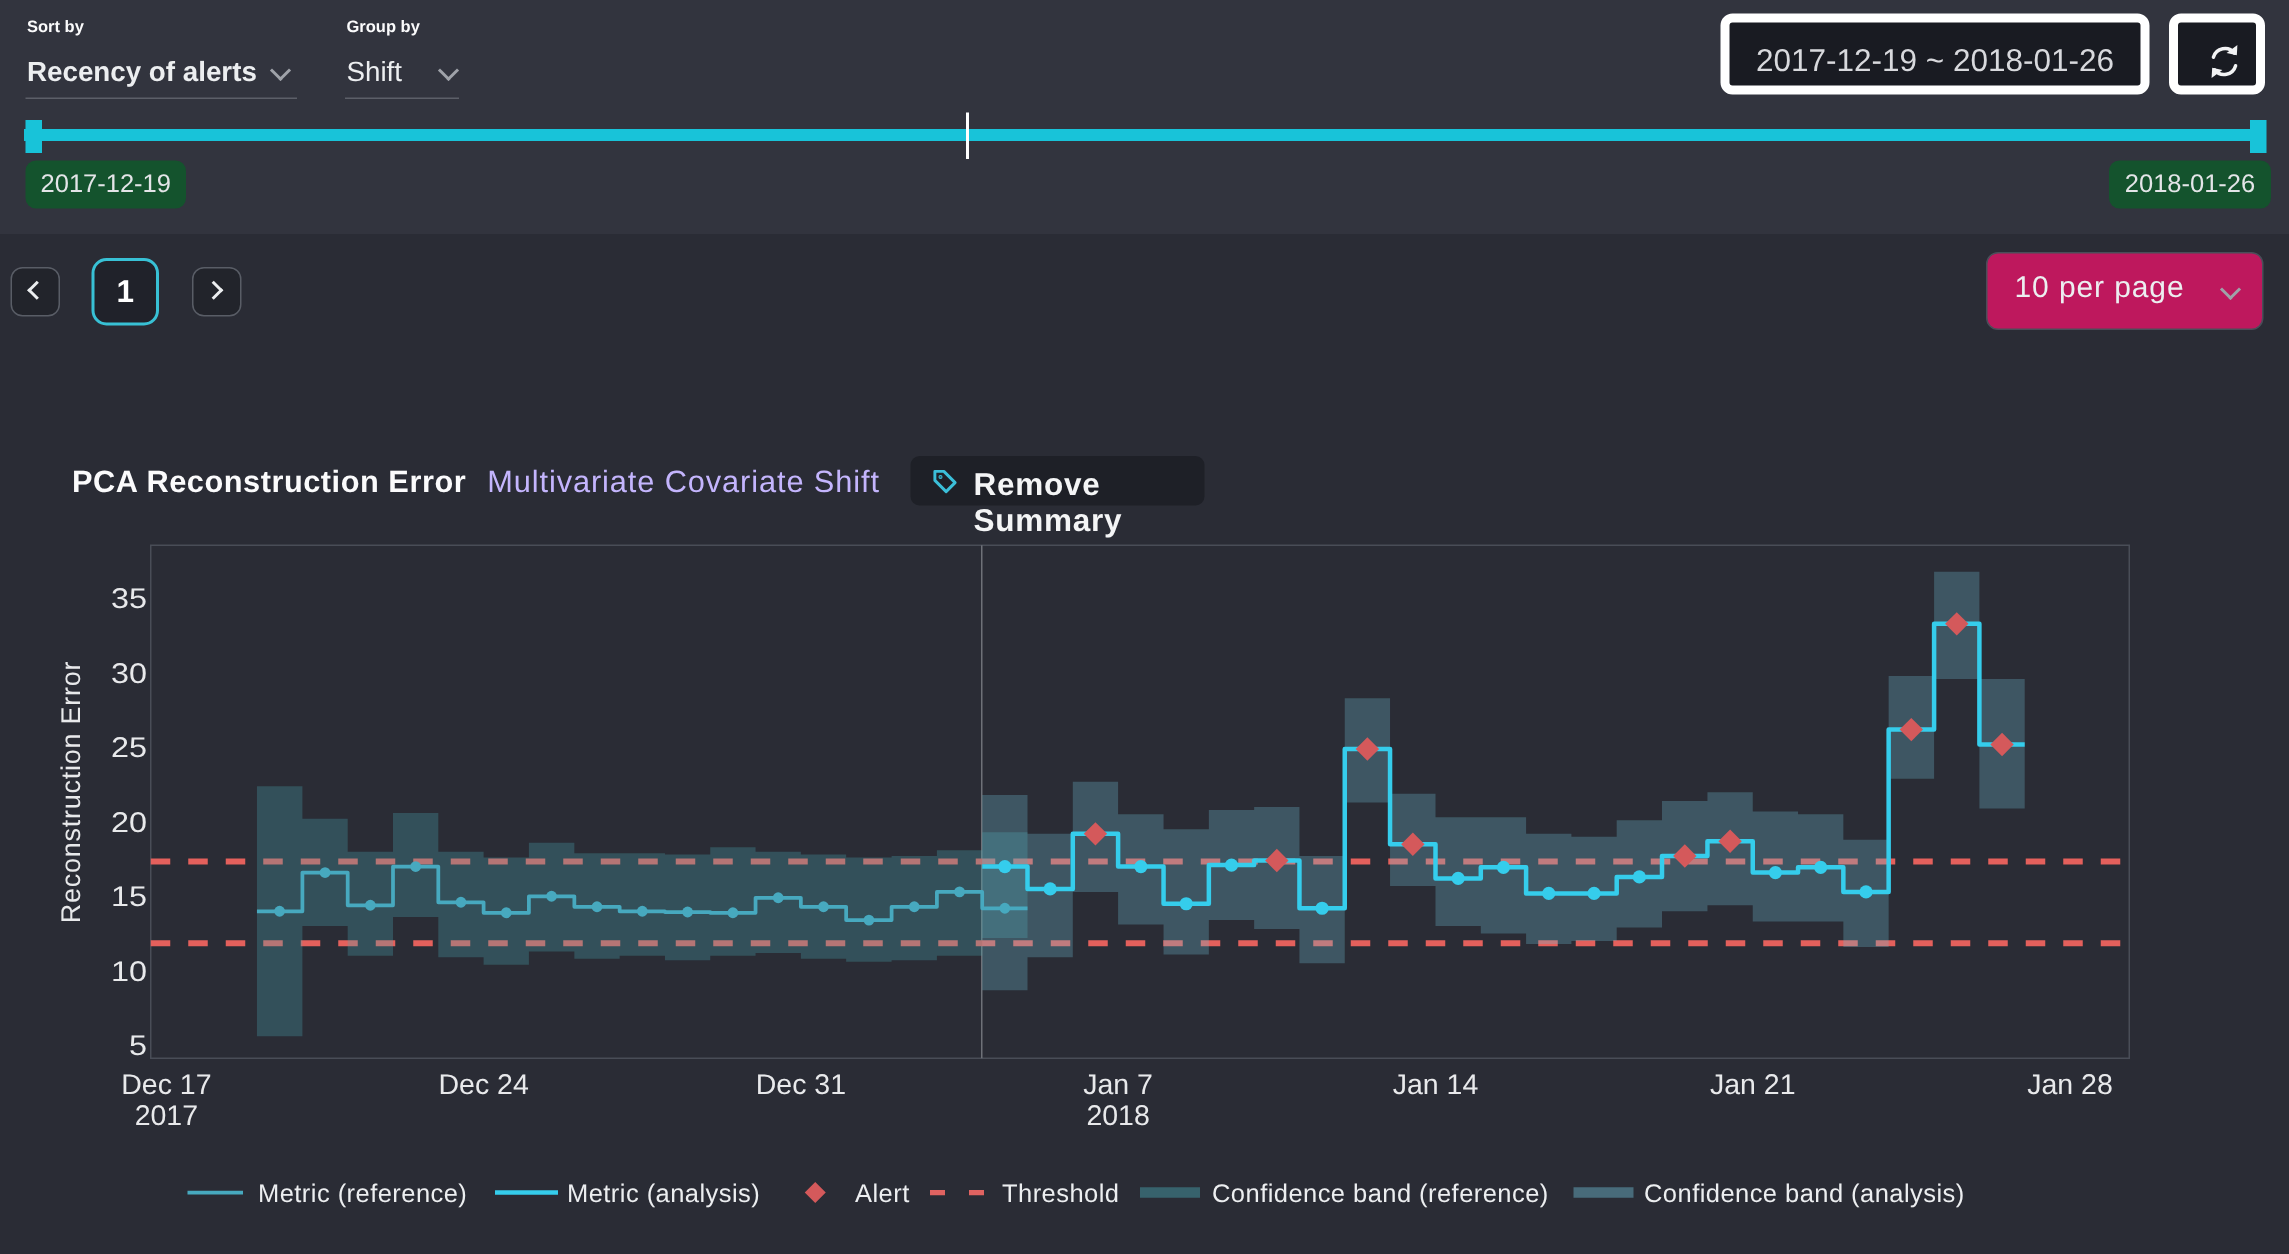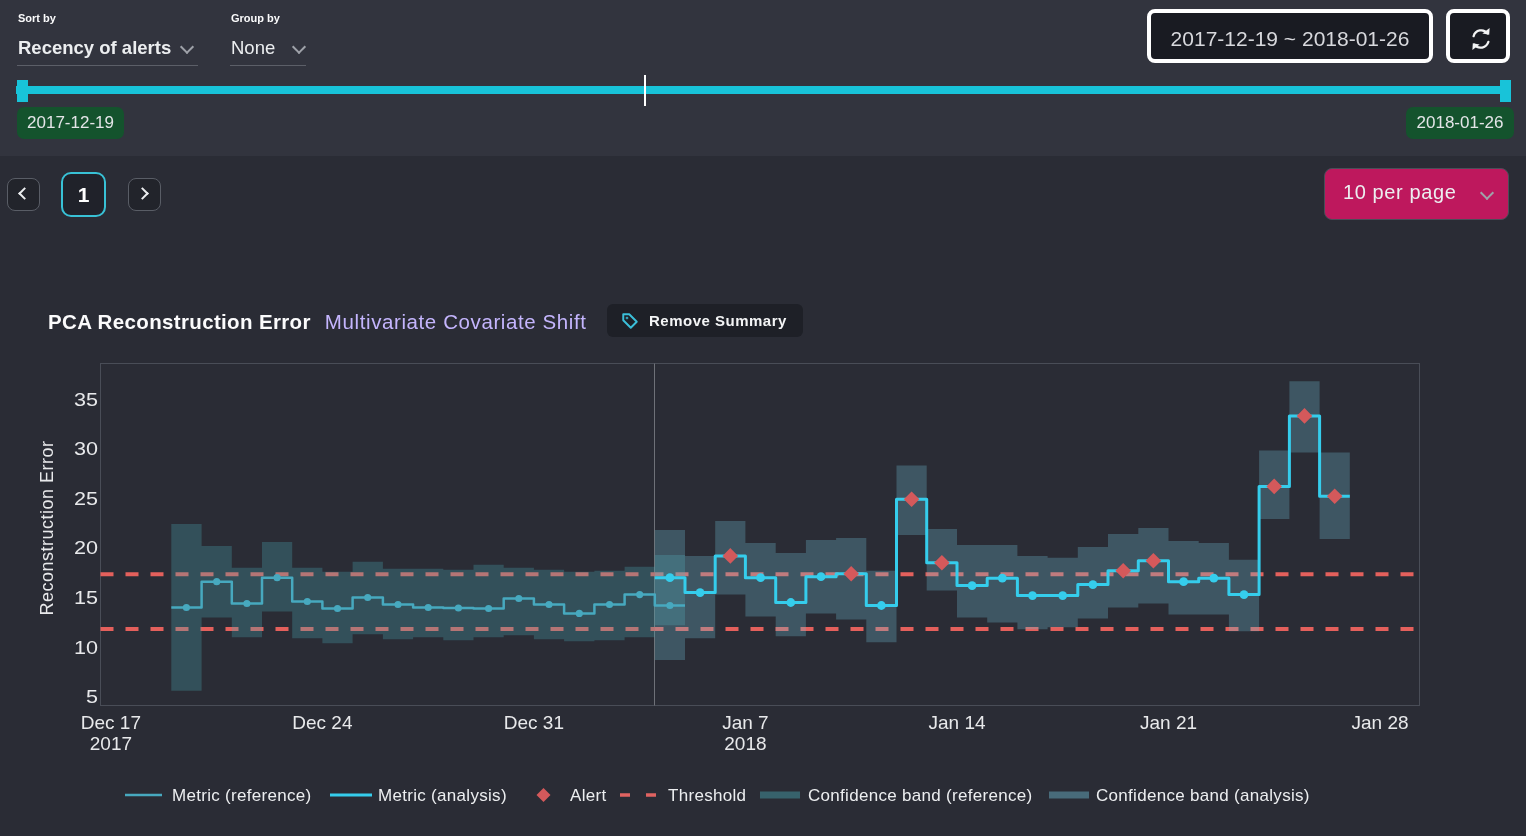--- a/index.html
+++ b/index.html
@@ -4,37 +4,37 @@
 <style>
 * { margin:0; padding:0; box-sizing:border-box; }
 html,body { width:1526px; height:836px; background:#2a2c35; overflow:hidden;
   font-family:"Liberation Sans",sans-serif; }
 .abs { position:absolute; }
 .topbar { position:absolute; left:0; top:0; width:1526px; height:156px; background:#32343e; }
 .lbl { font-size:11px; font-weight:700; color:#fbfbfc; }
 .selval { font-size:18.5px; color:#eceef0; }
 .chev { display:inline-block; width:10px; height:10px; border-right:2px solid #9fa2a9; border-bottom:2px solid #9fa2a9; transform:rotate(45deg); margin-left:14px; margin-bottom:3px; }
 .underline { border-bottom:1px solid #5c5f68; }
-.datebox { position:absolute; background:#191b22; border:4px solid #ffffff; border-radius:8px; color:#d8d9dd; }
+.datebox { position:absolute; background:#191b22; border:6px solid #ffffff; border-radius:8px; color:#d8d9dd; }
 .chip { position:absolute; background:#14532d; border-radius:7px; color:#e4e5e8; font-size:17px; line-height:32px; text-align:center; }
 .pgbtn { position:absolute; background:#22242b; border:1.5px solid #595d66; border-radius:8px; }
 .arrow { display:inline-block; width:9px; height:9px; border-right:2.5px solid #eceef0; border-bottom:2.5px solid #eceef0; }
 </style>
 </head>
 <body>
 <div class="topbar"></div>
 
 <div class="abs" style="left:18px;top:8px;"><span class="lbl">Sort by</span></div>
 <div class="abs underline" style="left:17px;top:34px;width:181px;height:32px;font-weight:bold;">
   <span class="selval" style="position:absolute;left:1px;top:3px;">Recency of alerts</span>
   <span class="chev" style="position:absolute;right:6px;top:8px;"></span>
 </div>
 <div class="abs" style="left:231px;top:8px;"><span class="lbl">Group by</span></div>
 <div class="abs underline" style="left:230px;top:34px;width:76px;height:32px;">
-  <span class="selval" style="position:absolute;left:1px;top:3px;">None</span>
+  <span class="selval" style="position:absolute;left:1px;top:3px;">Shift</span>
   <span class="chev" style="position:absolute;right:2px;top:8px;"></span>
 </div>
 
 <div class="datebox" style="left:1147px;top:9px;width:286px;height:54px;font-size:21px;line-height:52px;text-align:center;">2017-12-19 ~ 2018-01-26</div>
 <div class="datebox" style="left:1446px;top:9px;width:64px;height:54px;">
   <svg width="62" height="52" viewBox="0 0 62 52">
     <g stroke="#f2f3f4" stroke-width="2.3" fill="none" stroke-linecap="round">
       <path d="M23.6 23.2 A8 8 0 0 1 37.6 20.4"></path>
       <path d="M38.4 28.8 A8 8 0 0 1 24.4 31.6"></path>
     </g>
@@ -62,21 +62,21 @@
   <span class="chev" style="position:absolute;right:16px;top:19px;"></span>
 </div>
 
 <div class="abs" style="left:48px;top:310px;font-size:20.5px;font-weight:700;letter-spacing:0.35px;color:#fbfbfc;">PCA Reconstruction Error
   <span style="font-weight:400;color:#c4b5fd;margin-left:8px;letter-spacing:0.6px;">Multivariate Covariate Shift</span></div>
 <div class="abs" style="left:607px;top:304px;width:196px;height:33px;background:#1e2027;border-radius:6px;">
   <svg width="18" height="18" viewBox="0 0 24 24" style="position:absolute;left:14px;top:8px;" fill="none" stroke="#3bbfd9" stroke-width="2.6" stroke-linejoin="round">
     <path d="M3 3 L11 3 L21 13 L13 21 L3 11 Z"></path>
     <circle cx="8" cy="8" r="0.5" fill="#3bbfd9"></circle>
   </svg>
-  <span style="position:absolute;left:42px;top:8px;font-size:15px;font-weight:700;letter-spacing:0.5px;color:#f4f5f6;">Remove Summary</span>
+  <span style="position:absolute;left:42px;top:8px;font-size:21px;font-weight:700;letter-spacing:0.5px;color:#f4f5f6;">Remove Summary</span>
 </div>
 
 <svg width="1526" height="836" viewBox="0 0 1526 836" style="position:absolute;left:0;top:0;font-family:'Liberation Sans',sans-serif">
 <rect x="100.5" y="363.5" width="1319.0" height="342.0" fill="none" stroke="#494d57" stroke-width="1"></rect>
 <line x1="654.5" y1="363.5" x2="654.5" y2="705.5" stroke="#6e7178" stroke-width="1"></line>
 <line x1="100.5" y1="574.3" x2="1419.5" y2="574.3" stroke="#e4605c" stroke-width="4" stroke-dasharray="13 12"></line>
 <line x1="100.5" y1="628.9" x2="1419.5" y2="628.9" stroke="#e4605c" stroke-width="4" stroke-dasharray="13 12"></line>
 <path d="M171.3 524.1 L201.6 524.1 L201.6 545.9 L231.8 545.9 L231.8 567.8 L262.0 567.8 L262.0 542.0 L292.2 542.0 L292.2 567.8 L322.4 567.8 L322.4 571.7 L352.6 571.7 L352.6 561.8 L382.9 561.8 L382.9 568.8 L413.1 568.8 L413.1 568.8 L443.3 568.8 L443.3 569.7 L473.5 569.7 L473.5 564.8 L503.7 564.8 L503.7 567.8 L533.9 567.8 L533.9 569.7 L564.1 569.7 L564.1 571.7 L594.4 571.7 L594.4 570.7 L624.6 570.7 L624.6 566.8 L654.8 566.8 L654.8 554.9 L685.0 554.9 L685.0 625.3 L654.8 625.3 L654.8 637.2 L624.6 637.2 L624.6 640.2 L594.4 640.2 L594.4 641.2 L564.1 641.2 L564.1 639.2 L533.9 639.2 L533.9 635.3 L503.7 635.3 L503.7 637.2 L473.5 637.2 L473.5 640.2 L443.3 640.2 L443.3 637.2 L413.1 637.2 L413.1 639.2 L382.9 639.2 L382.9 634.3 L352.6 634.3 L352.6 643.2 L322.4 643.2 L322.4 638.2 L292.2 638.2 L292.2 611.4 L262.0 611.4 L262.0 637.2 L231.8 637.2 L231.8 617.4 L201.6 617.4 L201.6 690.8 L171.3 690.8 Z" fill="rgba(72,164,176,0.30)"></path>
 <path d="M654.8 530.0 L685.0 530.0 L685.0 555.9 L715.2 555.9 L715.2 521.1 L745.4 521.1 L745.4 542.9 L775.7 542.9 L775.7 552.9 L805.9 552.9 L805.9 540.0 L836.1 540.0 L836.1 538.0 L866.3 538.0 L866.3 570.7 L896.5 570.7 L896.5 465.5 L926.7 465.5 L926.7 529.1 L957.0 529.1 L957.0 544.9 L987.2 544.9 L987.2 544.9 L1017.4 544.9 L1017.4 555.9 L1047.6 555.9 L1047.6 557.8 L1077.8 557.8 L1077.8 546.9 L1108.0 546.9 L1108.0 534.0 L1138.3 534.0 L1138.3 528.1 L1168.5 528.1 L1168.5 541.0 L1198.7 541.0 L1198.7 542.9 L1228.9 542.9 L1228.9 559.8 L1259.1 559.8 L1259.1 450.6 L1289.4 450.6 L1289.4 381.2 L1319.6 381.2 L1319.6 452.6 L1349.8 452.6 L1349.8 539.0 L1319.6 539.0 L1319.6 452.6 L1289.4 452.6 L1289.4 519.1 L1259.1 519.1 L1259.1 631.3 L1228.9 631.3 L1228.9 614.4 L1198.7 614.4 L1198.7 614.4 L1168.5 614.4 L1168.5 603.5 L1138.3 603.5 L1138.3 607.5 L1108.0 607.5 L1108.0 618.4 L1077.8 618.4 L1077.8 627.3 L1047.6 627.3 L1047.6 629.3 L1017.4 629.3 L1017.4 622.4 L987.2 622.4 L987.2 617.4 L957.0 617.4 L957.0 590.6 L926.7 590.6 L926.7 535.0 L896.5 535.0 L896.5 642.2 L866.3 642.2 L866.3 619.4 L836.1 619.4 L836.1 613.4 L805.9 613.4 L805.9 636.3 L775.7 636.3 L775.7 616.4 L745.4 616.4 L745.4 594.6 L715.2 594.6 L715.2 638.2 L685.0 638.2 L685.0 660.1 L654.8 660.1 Z" fill="rgba(109,184,206,0.30)"></path>
 <path d="M171.3 607.5 L201.6 607.5 L201.6 581.7 L231.8 581.7 L231.8 603.5 L262.0 603.5 L262.0 577.7 L292.2 577.7 L292.2 601.5 L322.4 601.5 L322.4 608.5 L352.6 608.5 L352.6 597.5 L382.9 597.5 L382.9 604.5 L413.1 604.5 L413.1 607.5 L443.3 607.5 L443.3 608.0 L473.5 608.0 L473.5 608.5 L503.7 608.5 L503.7 598.5 L533.9 598.5 L533.9 604.5 L564.1 604.5 L564.1 613.4 L594.4 613.4 L594.4 604.5 L624.6 604.5 L624.6 594.6 L654.8 594.6 L654.8 605.5 L685.0 605.5" fill="none" stroke="#47a9bf" stroke-width="2.5" stroke-linejoin="round"></path>

